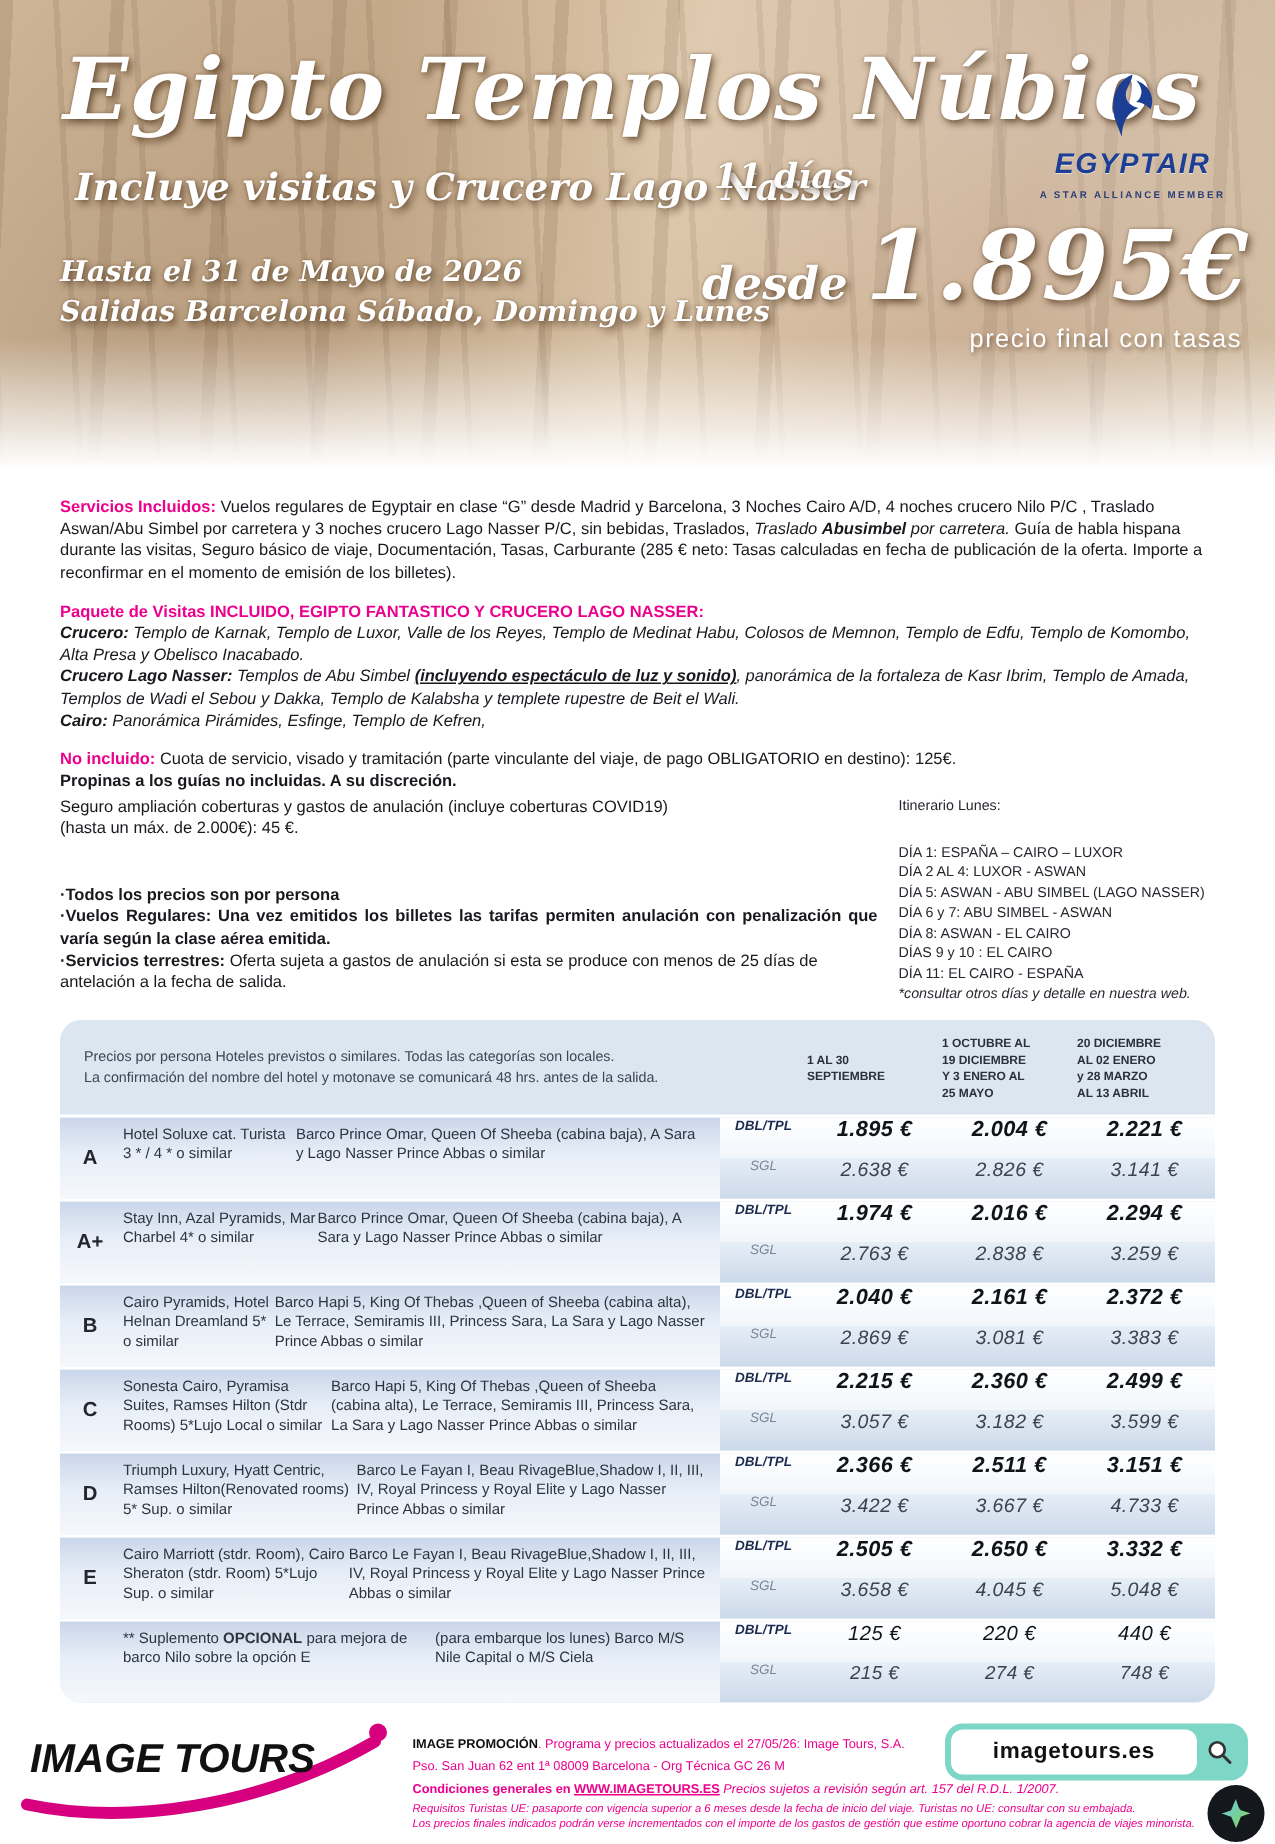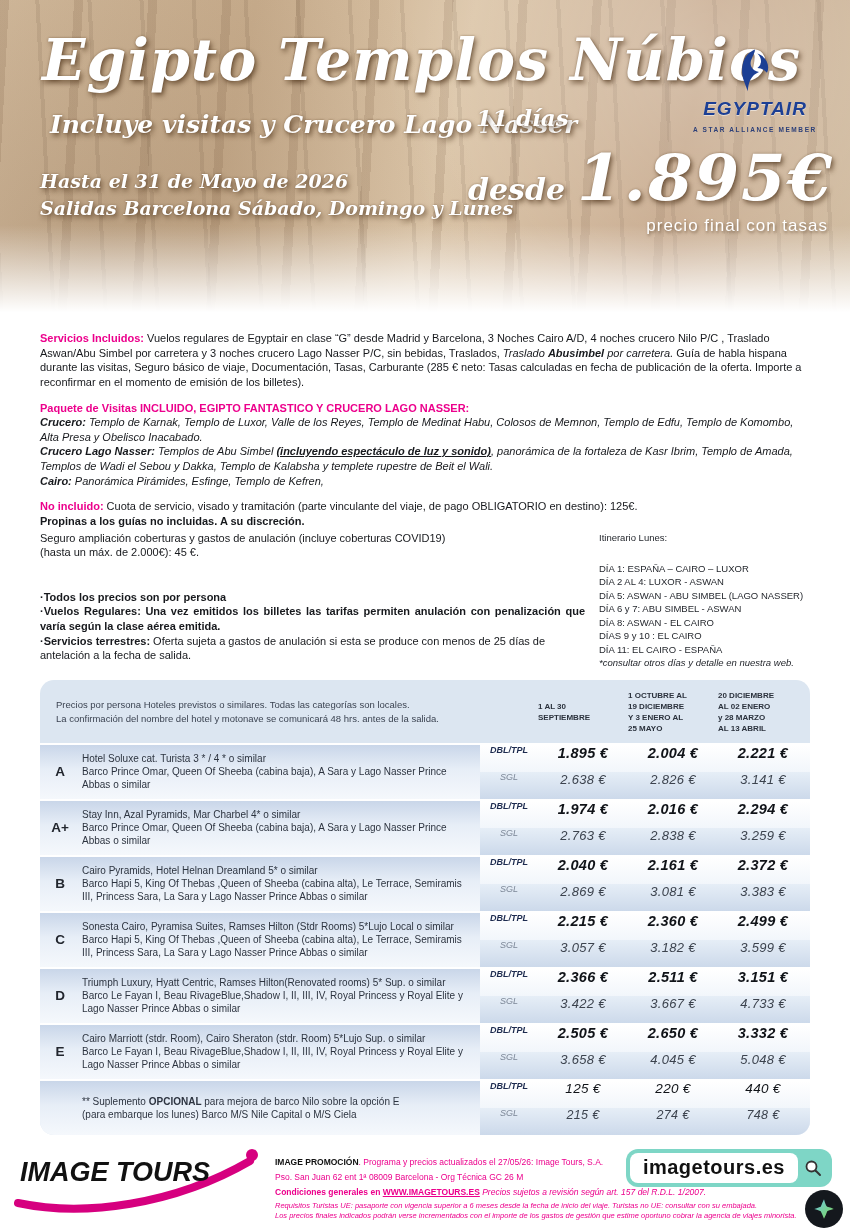--- a/index.html
+++ b/index.html
@@ -55,21 +55,21 @@
   .pt-head{display:flex;padding:10px 0 8px;}
   .pt-intro{flex:1;padding:8px 6px 0 16px;font-size:9.5px;line-height:1.5;color:#3c4452;}
   .pt-cols{width:330px;display:flex;align-items:center;}
   .pt-col-spacer{width:58px;}
   .pt-col{width:90px;text-align:left;font-size:8px;font-weight:700;line-height:1.4;
     color:#2a313c;white-space:pre-line;}
   .cat-block{display:flex;align-items:stretch;border-top:2px solid #fff;
     background:linear-gradient(180deg,#c9d6e9 0,#e7eef7 45%,#f5f8fc 100%);min-height:54px;}
   .cell-letter{width:40px;display:flex;align-items:center;justify-content:center;
     font-weight:700;font-size:13.5px;color:#22262e;}
-  .cell-desc{flex:1;display:flex;flex-direction:column;justify-content:center;
+  .cell-desc{flex:1;display:flex;flex-direction:row;justify-content:center;
     font-size:10px;line-height:1.3;color:#2d3440;padding:5px 10px 5px 2px;}
   .cell-right{width:330px;display:flex;flex-direction:column;}
   .sub{flex:1;display:flex;font-style:italic;}
   .sub.dbl{background:linear-gradient(180deg,#ffffff,#f2f6fb);}
   .sub.sgl{background:linear-gradient(180deg,#e6eef7,#ccd9ea);}
   .sub-label{width:58px;text-align:center;font-size:9px;font-weight:700;color:#1d2b4f;}
   .sub.sgl .sub-label{color:#7c8797;font-weight:400;}
   .price{width:90px;text-align:center;font-size:14.5px;font-weight:700;color:#101318;letter-spacing:.3px;}
   .sub.sgl .price{font-weight:400;font-size:13px;color:#3c434e;}
   .cat-block.light .sub.dbl .price{font-weight:400;font-size:13.5px;}
@@ -80,21 +80,21 @@
   .it-logo{width:245px;position:relative;padding-top:14px;}
   .it-logo .logo-text{font-size:27px;font-weight:700;font-style:italic;color:#111;
     letter-spacing:0;white-space:nowrap;position:relative;z-index:2;}
   .it-logo svg{position:absolute;left:-6px;top:4px;z-index:1;}
   .foot-mid{flex:1;padding:12px 12px 0 10px;font-size:8.5px;line-height:1.8;color:#EC008C;}
   .foot-mid .row1 .lbl{color:#111;font-weight:700;}
   .foot-mid .small{font-size:7.5px;font-style:italic;line-height:1.45;display:block;}
   .badge{position:absolute;right:18px;top:6px;background:#7ed6c6;border-radius:12px;
     padding:4px;display:flex;align-items:center;height:30px;}
   .badge .badge-text{background:#fff;border-radius:8px;height:30px;display:flex;align-items:center;
-    padding:0 13px;font-weight:700;font-size:20px;color:#111;letter-spacing:.5px;}
+    padding:0 28px;font-weight:700;font-size:15px;color:#111;letter-spacing:.5px;}
   .badge .badge-search{width:30px;height:30px;display:flex;align-items:center;justify-content:center;}
   .app-icon{position:absolute;right:7px;bottom:1px;width:38px;height:38px;border-radius:50%;
     background:#14181d;display:flex;align-items:center;justify-content:center;}
 </style>
 </head>
 <body>
 
 <div class="page">
 
   <header class="hero">

